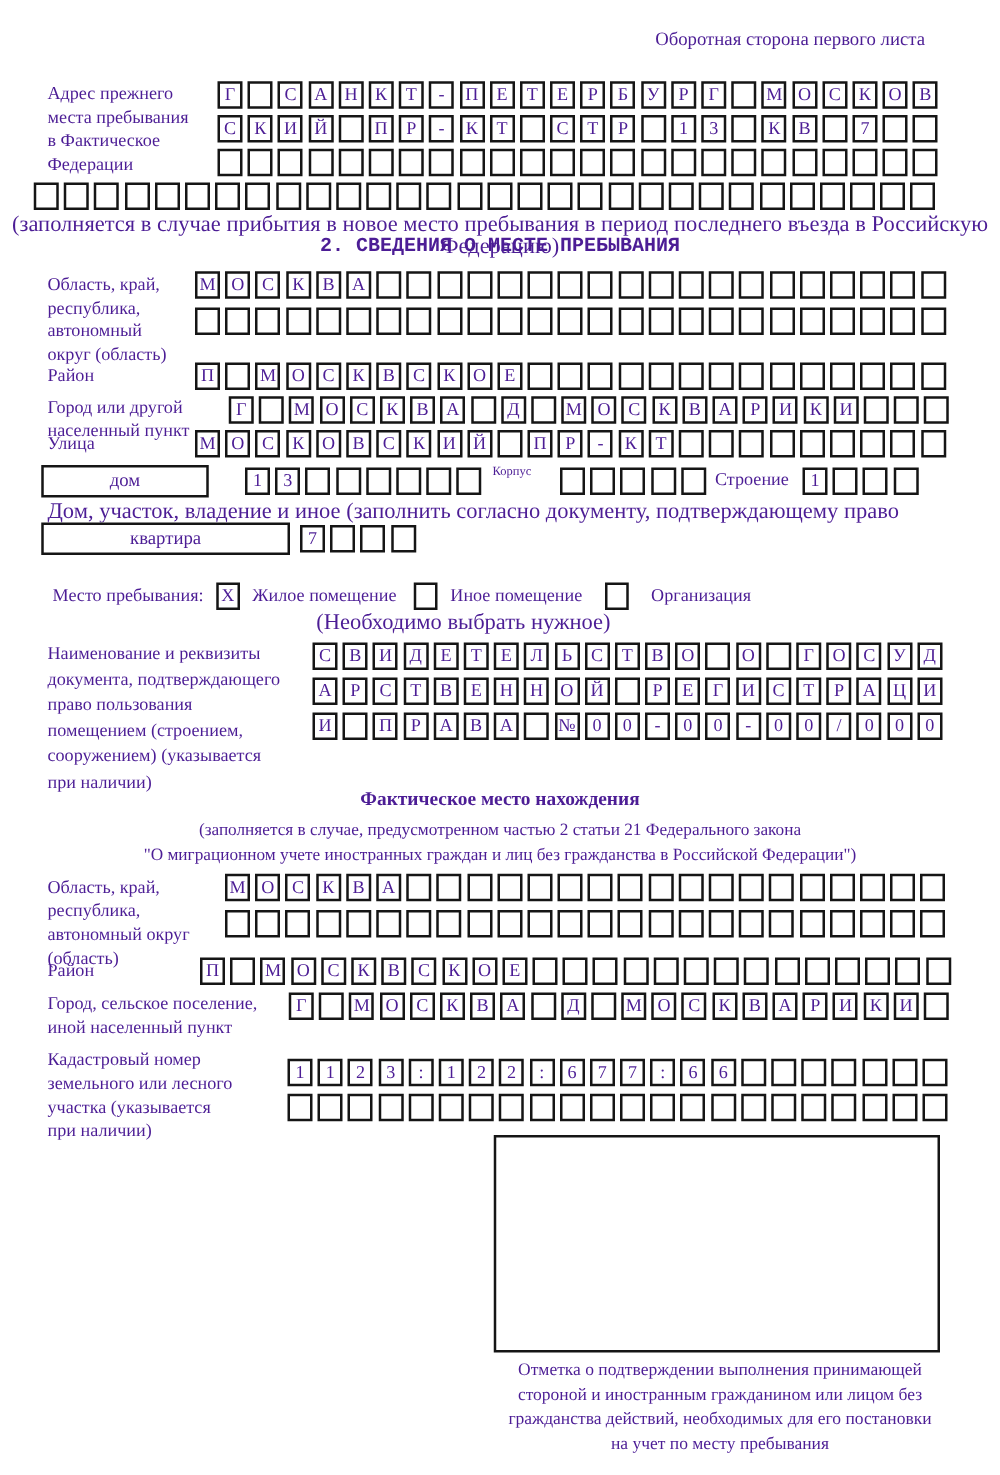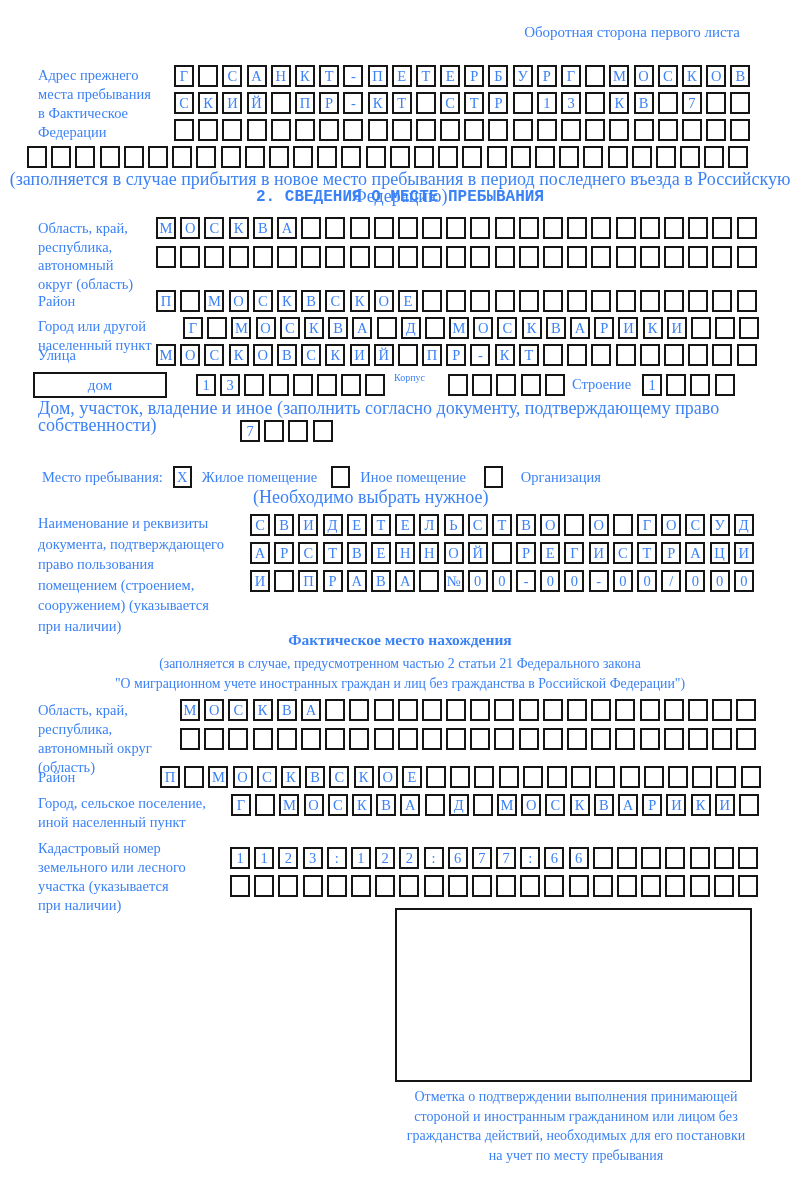--- a/index.html
+++ b/index.html
@@ -1,18 +1,18 @@
 <!DOCTYPE html>
 <html><head>
 <meta charset="utf-8">
 <style>
   html,body{margin:0;padding:0;background:#e8e8e8;}
   .page{
     position:relative;width:800px;height:1180px;background:#ffffff;
-    font-family:"Liberation Serif","DejaVu Serif",serif;color:#3b82f6;
+    font-family:"Liberation Serif","DejaVu Serif",serif;color:#4c1d95;
     margin:0 auto;overflow:hidden;
   }
   .abs{position:absolute;}
   .lab{font-size:14.5px;line-height:19px;white-space:pre-line;}
   .lab-doc{font-size:14.5px;line-height:20.5px;white-space:pre-line;}
   .note{font-size:18px;line-height:17px;}
   .center{left:0;width:800px;text-align:center;}
   .title{font-weight:bold;font-size:15.5px;}
   .row{display:flex;gap:4.2px;}
   .cell{
@@ -327,20 +327,21 @@
     <div class="abs row" style="left:609px;top:2px;">
         <span class="cell">1</span>
         <span class="cell"></span>
         <span class="cell"></span>
         <span class="cell"></span>
       </div>
   </div>
   <div class="abs note" style="left:38px;top:400px;">Дом, участок, владение и иное (заполнить согласно документу, подтверждающему право собственности)</div>
 
   <div class="abs" style="left:33px;top:418px;width:740px;height:26px;">
+    <div class="abs wbox" style="left:0;top:0;width:199px;">квартира</div>
     <div class="abs row" style="left:207px;top:2px;">
         <span class="cell">7</span>
         <span class="cell"></span>
         <span class="cell"></span>
         <span class="cell"></span>
       </div>
   </div>
 
   <div class="abs stayrow" style="left:42px;top:466px;">
     <span>Место пребывания:</span>

